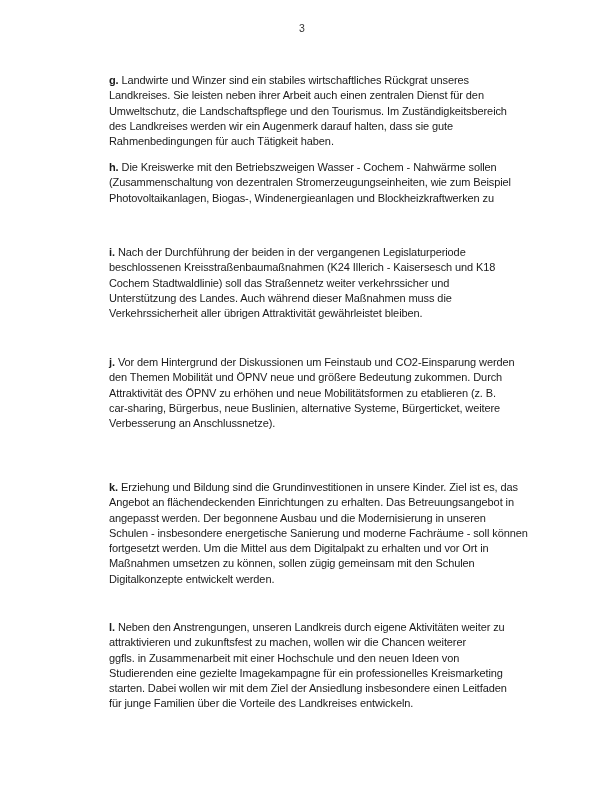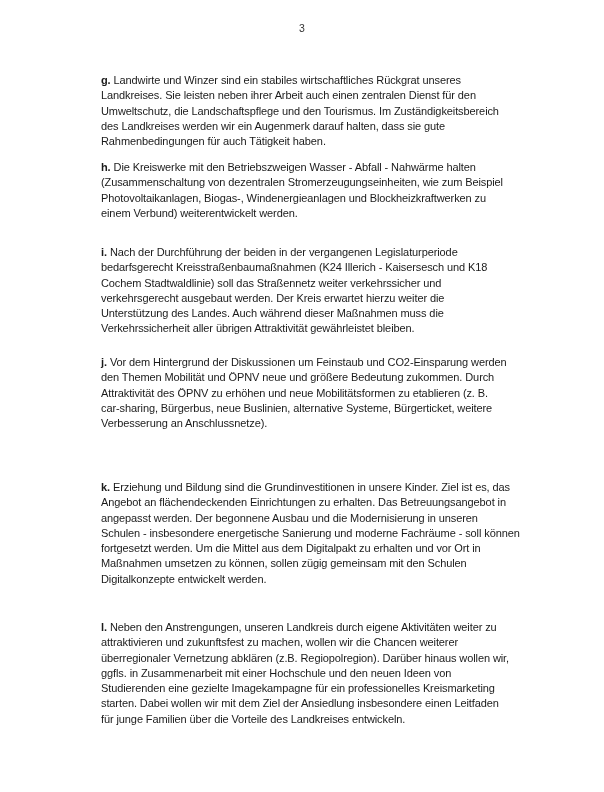--- a/index.html
+++ b/index.html
@@ -1,49 +1,47 @@
 <!DOCTYPE html>
 <html><head>
 <meta charset="utf-8">
 <style>
   html, body { margin:0; padding:0; background:#ffffff; }
   body { width:604px; height:792px; position:relative; overflow:hidden;
          font-family:"Liberation Sans", sans-serif; color:#1a1a1a; }
   .page-number { position:absolute; top:22px; left:0; width:604px; text-align:center;
                  font-size:10.5px; color:#333; }
-  .para { position:absolute; left:101px; width:440px; font-size:11px; line-height:15.3px;
+  .para { position:absolute; left:109px; width:440px; font-size:11px; line-height:15.3px;
           letter-spacing:-0.1px; margin:0; }
   .para .line { display:block; white-space:nowrap; }
   .marker { font-weight:bold; }
 </style>
 </head>
 <body>
 
 <div class="page-number">3</div>
 
 <div class="para" style="top:73px;">
   <span class="line"><span class="marker">g.</span><span> Landwirte und Winzer sind ein stabiles wirtschaftliches Rückgrat unseres</span></span>
   <span class="line">Landkreises. Sie leisten neben ihrer Arbeit auch einen zentralen Dienst für den</span>
   <span class="line">Umweltschutz, die Landschaftspflege und den Tourismus. Im Zuständigkeitsbereich</span>
   <span class="line">des Landkreises werden wir ein Augenmerk darauf halten, dass sie gute</span>
   <span class="line">Rahmenbedingungen für auch Tätigkeit haben.</span>
 </div>
 
 <div class="para" style="top:160px;">
-  <span class="line"><span class="marker">h.</span><span> Die Kreiswerke mit den Betriebszweigen Wasser - Abfall - Nahwärme halten</span></span>
+  <span class="line"><span class="marker">h.</span><span> Die Kreiswerke mit den Betriebszweigen Wasser - Cochem - Nahwärme sollen</span></span>
   <span class="line">(Zusammenschaltung von dezentralen Stromerzeugungseinheiten, wie zum Beispiel</span>
   <span class="line">Photovoltaikanlagen, Biogas-, Windenergieanlagen und Blockheizkraftwerken zu</span>
-  <span class="line">einem Verbund) weiterentwickelt werden.</span>
 </div>
 
 <div class="para" style="top:245px;">
   <span class="line"><span class="marker">i.</span><span> Nach der Durchführung der beiden in der vergangenen Legislaturperiode</span></span>
-  <span class="line">bedarfsgerecht Kreisstraßenbaumaßnahmen (K24 Illerich - Kaisersesch und K18</span>
+  <span class="line">beschlossenen Kreisstraßenbaumaßnahmen (K24 Illerich - Kaisersesch und K18</span>
   <span class="line">Cochem Stadtwaldlinie) soll das Straßennetz weiter verkehrssicher und</span>
-  <span class="line">verkehrsgerecht ausgebaut werden. Der Kreis erwartet hierzu weiter die</span>
   <span class="line">Unterstützung des Landes. Auch während dieser Maßnahmen muss die</span>
   <span class="line">Verkehrssicherheit aller übrigen Attraktivität gewährleistet bleiben.</span>
 </div>
 
 <div class="para" style="top:355px;">
   <span class="line"><span class="marker">j.</span><span> Vor dem Hintergrund der Diskussionen um Feinstaub und CO2-Einsparung werden</span></span>
   <span class="line">den Themen Mobilität und ÖPNV neue und größere Bedeutung zukommen. Durch</span>
   <span class="line">Attraktivität des ÖPNV zu erhöhen und neue Mobilitätsformen zu etablieren (z. B.</span>
   <span class="line">car-sharing, Bürgerbus, neue Buslinien, alternative Systeme, Bürgerticket, weitere</span>
   <span class="line">Verbesserung an Anschlussnetze).</span>
@@ -55,18 +53,17 @@
   <span class="line">angepasst werden. Der begonnene Ausbau und die Modernisierung in unseren</span>
   <span class="line">Schulen - insbesondere energetische Sanierung und moderne Fachräume - soll können</span>
   <span class="line">fortgesetzt werden. Um die Mittel aus dem Digitalpakt zu erhalten und vor Ort in</span>
   <span class="line">Maßnahmen umsetzen zu können, sollen zügig gemeinsam mit den Schulen</span>
   <span class="line">Digitalkonzepte entwickelt werden.</span>
 </div>
 
 <div class="para" style="top:620px;">
   <span class="line"><span class="marker">l.</span><span> Neben den Anstrengungen, unseren Landkreis durch eigene Aktivitäten weiter zu</span></span>
   <span class="line">attraktivieren und zukunftsfest zu machen, wollen wir die Chancen weiterer</span>
-  <span class="line">überregionaler Vernetzung abklären (z.B. Regiopolregion). Darüber hinaus wollen wir,</span>
   <span class="line">ggfls. in Zusammenarbeit mit einer Hochschule und den neuen Ideen von</span>
   <span class="line">Studierenden eine gezielte Imagekampagne für ein professionelles Kreismarketing</span>
   <span class="line">starten. Dabei wollen wir mit dem Ziel der Ansiedlung insbesondere einen Leitfaden</span>
   <span class="line">für junge Familien über die Vorteile des Landkreises entwickeln.</span>
 </div>
 
 </body></html>

